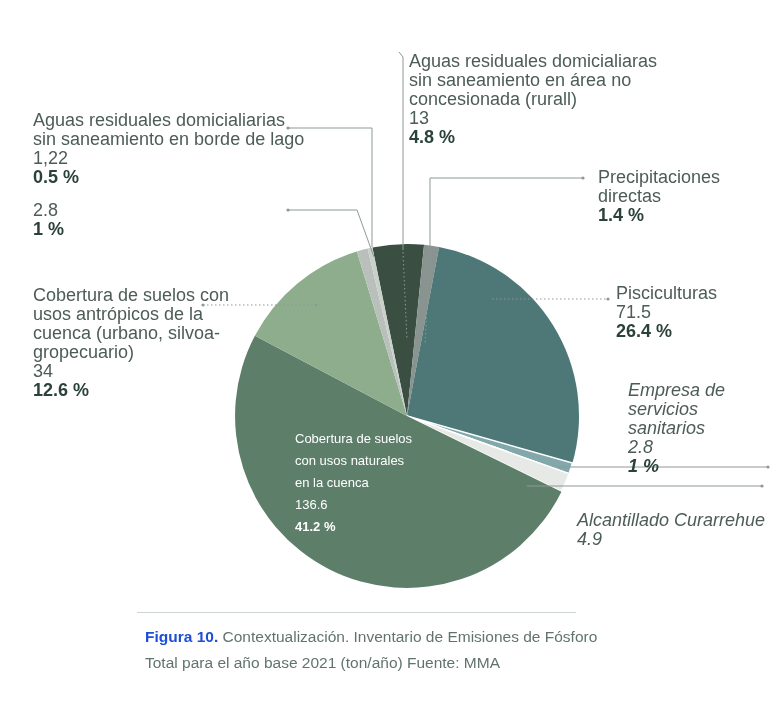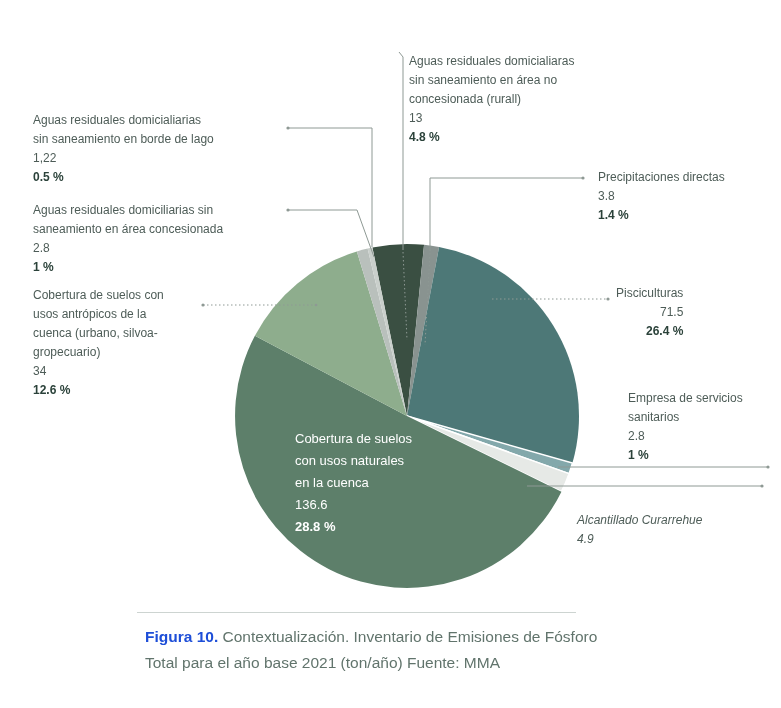--- a/index.html
+++ b/index.html
@@ -1,19 +1,19 @@
 <!DOCTYPE html>
 <html><head>
 <meta charset="utf-8">
 <style>
   html,body{margin:0;padding:0;background:#ffffff;}
   #figure{position:relative;width:781px;height:708px;background:#ffffff;overflow:hidden;
           font-family:"Liberation Sans",sans-serif;}
   #pie-svg{position:absolute;left:0;top:0;}
-  .callout{position:absolute;color:#4d5c57;font-size:12px;line-height:19px;}
+  .callout{position:absolute;color:#4d5c57;font-size:18px;line-height:19px;}
   .c-text{white-space:pre-line;}
   .c-value{}
   .c-pct{font-weight:bold;color:#2b423a;}
   .callout.inner{color:#ffffff;font-size:13px;line-height:22px;}
   .callout.inner .c-pct{color:#ffffff;}
   .divider{position:absolute;left:137px;top:612px;width:439px;height:0;
            border-top:1px solid #cdd4d1;}
   .caption{position:absolute;left:145px;top:624px;width:462px;
            font-size:15.5px;line-height:26px;color:#61746c;}
   .caption b{color:#1d4ed8;}
@@ -76,64 +76,61 @@
   <div class="callout" style="left:409px;top:52px;">
     <div class="c-text">Aguas residuales domicialiaras
 sin saneamiento en área no
 concesionada (rurall)</div>
     <div class="c-value">13</div>
     <div class="c-pct">4.8 %</div>
   </div>
 
   <div class="callout" style="left:598px;top:168px;">
     <div class="c-text">Precipitaciones directas</div>
-    <div class="c-value">3.8</div>
     <div class="c-pct">1.4 %</div>
   </div>
 
   <div class="callout" style="left:33px;top:201px;">
-    <div class="c-text">Aguas residuales domiciliarias sin
-saneamiento en área concesionada</div>
     <div class="c-value">2.8</div>
     <div class="c-pct">1 %</div>
   </div>
 
   <div class="callout" style="left:33px;top:286px;">
     <div class="c-text">Cobertura de suelos con
 usos antrópicos de la
 cuenca (urbano, silvoa-
 gropecuario)</div>
     <div class="c-value">34</div>
     <div class="c-pct">12.6 %</div>
   </div>
 
-  <div class="callout" style="left:616px;top:284px;text-align:right;">
+  <div class="callout" style="left:616px;top:284px;">
     <div class="c-text">Pisciculturas</div>
     <div class="c-value">71.5</div>
     <div class="c-pct">26.4 %</div>
   </div>
 
-  <div class="callout" style="left:628px;top:389px;">
+  <div class="callout" style="left:628px;top:381px;font-style:italic;">
     <div class="c-text">Empresa de servicios
 sanitarios</div>
     <div class="c-value">2.8</div>
     <div class="c-pct">1 %</div>
   </div>
 
   <div class="callout" style="left:577px;top:511px;font-style:italic;">
     <div class="c-text">Alcantillado Curarrehue</div>
     <div class="c-value">4.9</div>
   </div>
 
   <div class="callout inner" style="left:295px;top:428px;">
     <div class="c-text">Cobertura de suelos
 con usos naturales
 en la cuenca</div>
     <div class="c-value">136.6</div>
-    <div class="c-pct">28.8 %</div>
+    <div class="c-pct">41.2 %</div>
   </div>
 
   <div class="divider"></div>
 
   <div class="caption">
     <b>Figura 10.</b><span> Contextualización. Inventario de Emisiones de Fósforo Total para el año base 2021 (ton/año) Fuente: MMA</span>
   </div>
 
 </div>
 

